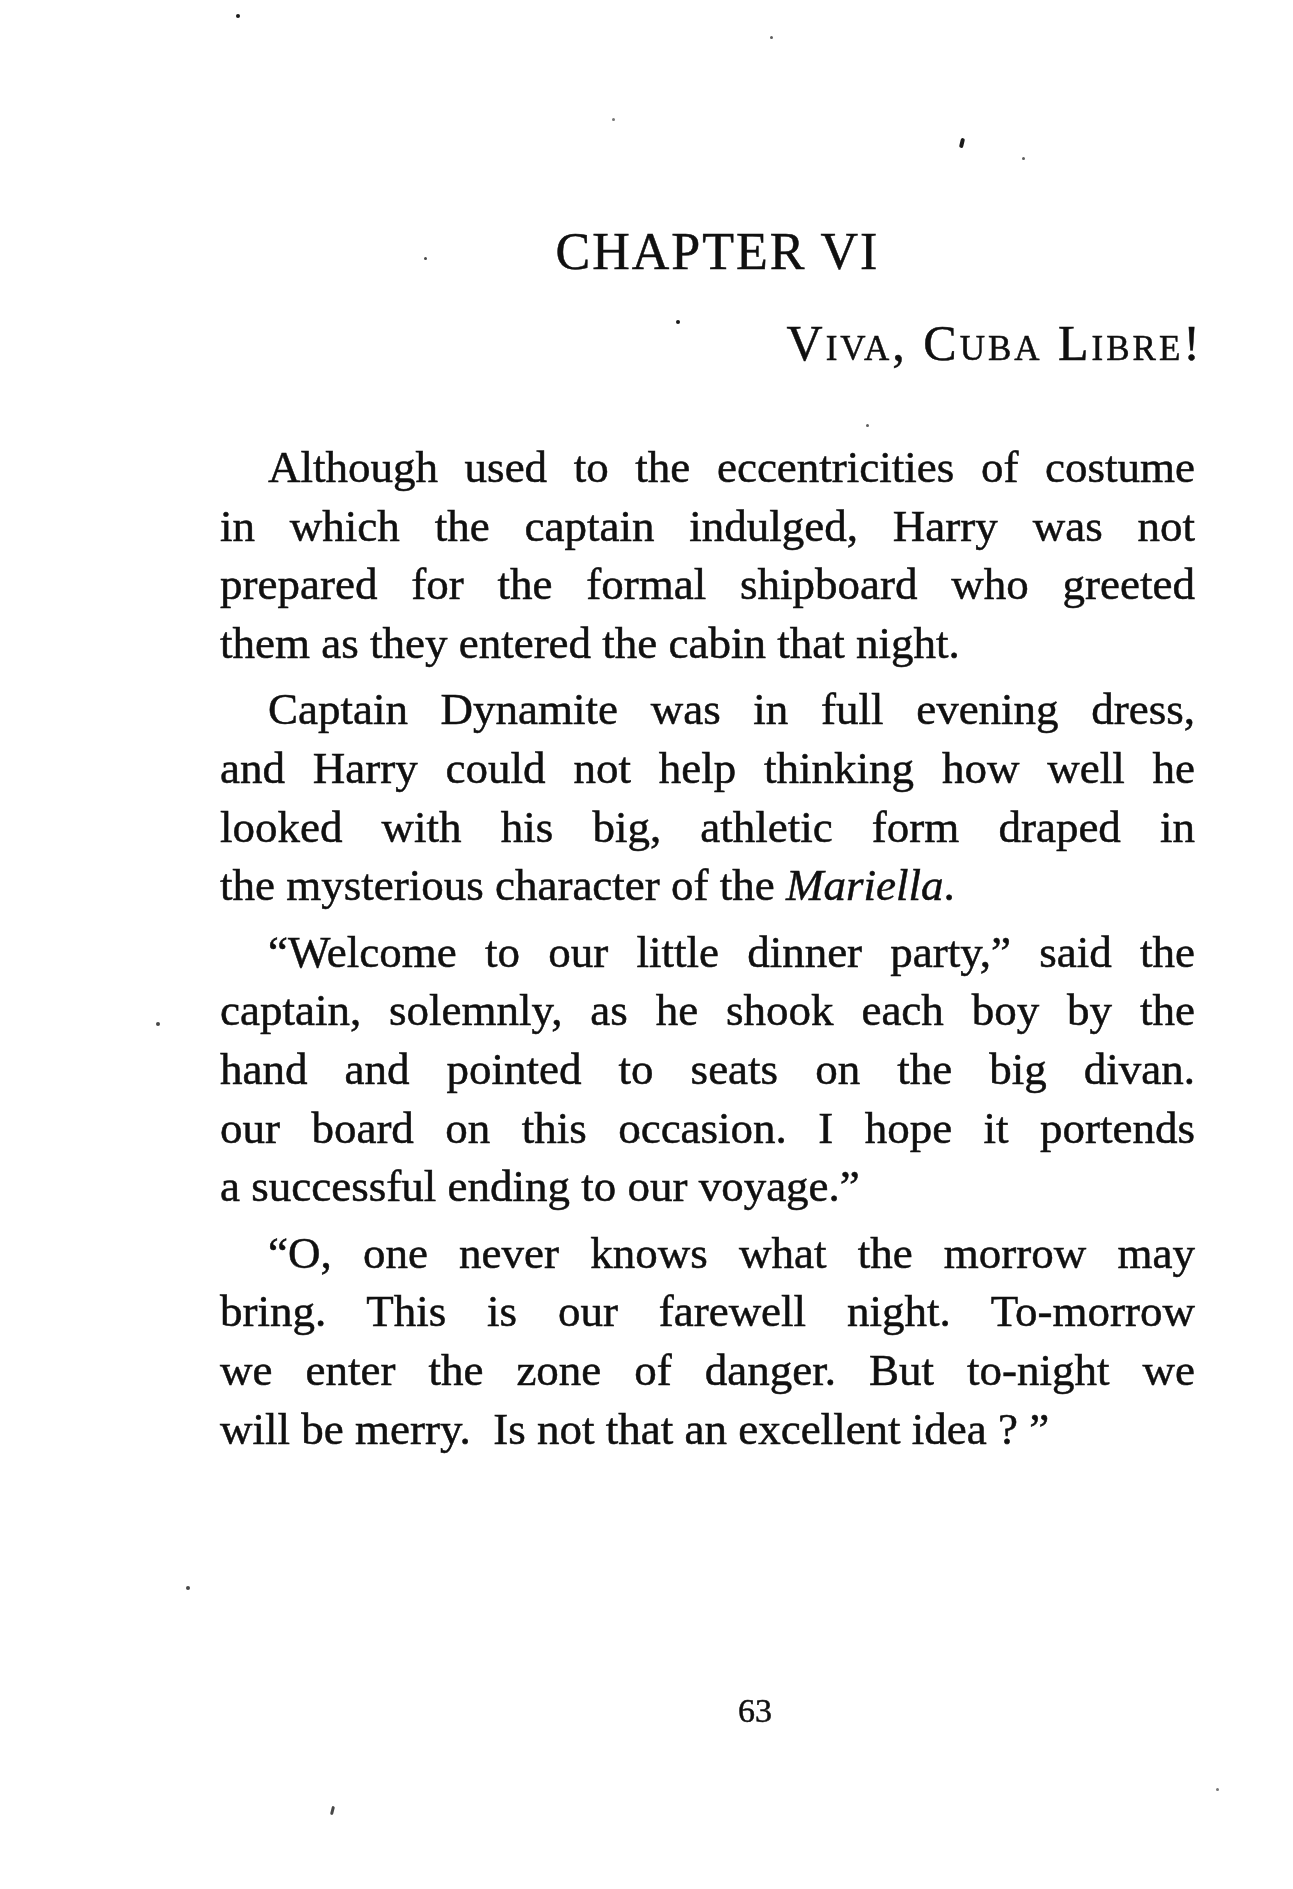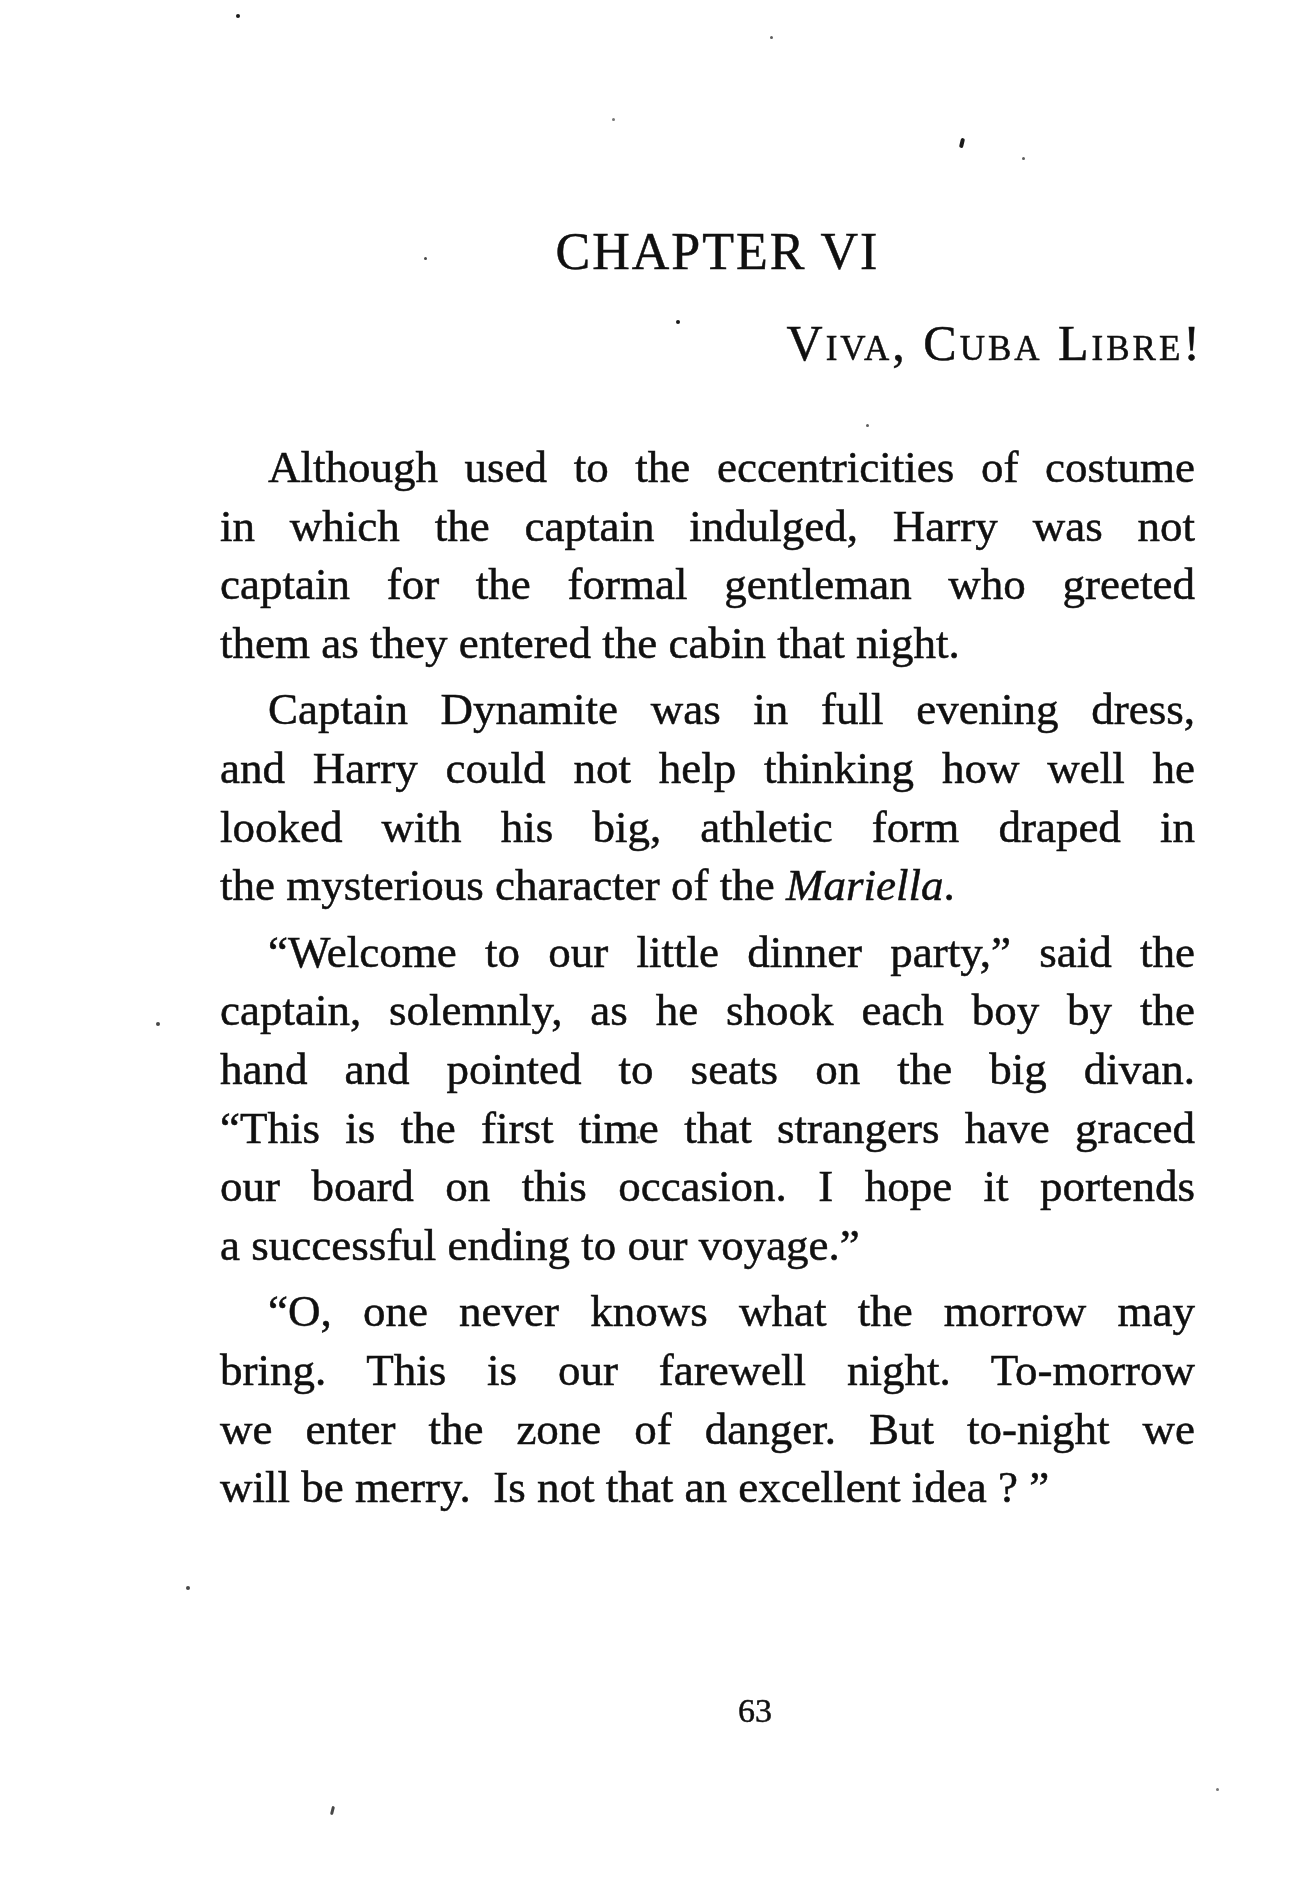--- a/index.html
+++ b/index.html
@@ -107,36 +107,35 @@
 
   <h1 class="chapter">CHAPTER VI</h1>
 
   <h2 class="subtitle">Viva, Cuba Libre!</h2>
 
   <div class="body-text">
 
     <p class="para">
       <span class="line indent">Although used to the eccentricities of costume</span>
       <span class="line">in which the captain indulged, Harry was not</span>
-      <span class="line">captain for the formal gentleman who greeted</span>
+      <span class="line">prepared for the formal shipboard who greeted</span>
       <span class="line end">them as they entered the cabin that night.</span>
     </p>
 
     <p class="para">
       <span class="line indent">Captain Dynamite was in full evening dress,</span>
       <span class="line">and Harry could not help thinking how well he</span>
       <span class="line">looked with his big, athletic form draped in</span>
       <span class="line end"><span>the mysterious character of the </span><em class="ship">Mariella</em><span>.</span></span>
     </p>
 
     <p class="para">
       <span class="line indent">“Welcome to our little dinner party,” said the</span>
       <span class="line">captain, solemnly, as he shook each boy by the</span>
       <span class="line">hand and pointed to seats on the big divan.</span>
-      <span class="line">“This is the first time that strangers have graced</span>
       <span class="line">our board on this occasion.  I hope it portends</span>
       <span class="line end">a successful ending to our voyage.”</span>
     </p>
 
 
     <p class="para">
       <span class="line indent">“O, one never knows what the morrow may</span>
       <span class="line">bring.  This is our farewell night.  To-morrow</span>
       <span class="line">we enter the zone of danger.  But to-night we</span>
       <span class="line end">will be merry.  Is not that an excellent idea ? ”</span>

